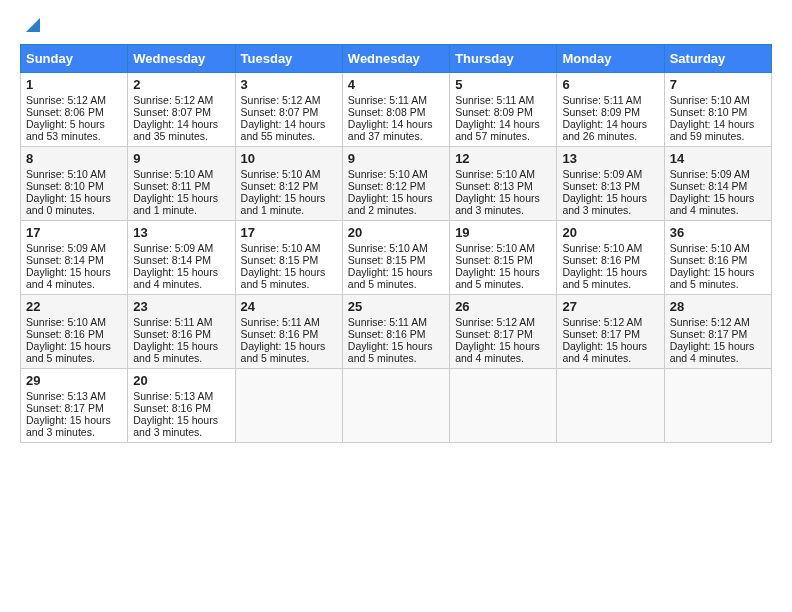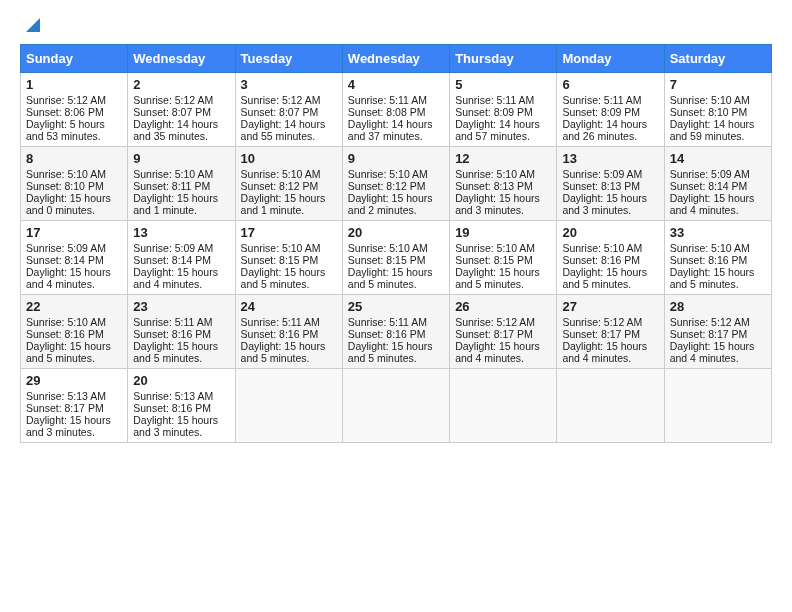--- a/index.html
+++ b/index.html
@@ -221,21 +221,21 @@
         <span>Sunset: 8:15 PM</span><br>
         <span>Daylight: 15 hours and 5 minutes.</span>
       </td>
         <td>
         <span class="day-number">20</span>
         <span>Sunrise: 5:10 AM</span><br>
         <span>Sunset: 8:16 PM</span><br>
         <span>Daylight: 15 hours and 5 minutes.</span>
       </td>
         <td>
-        <span class="day-number">33</span>
+        <span class="day-number">36</span>
         <span>Sunrise: 5:10 AM</span><br>
         <span>Sunset: 8:16 PM</span><br>
         <span>Daylight: 15 hours and 5 minutes.</span>
       </td>
       </tr>
       <tr>
         <td>
         <span class="day-number">22</span>
         <span>Sunrise: 5:10 AM</span><br>
         <span>Sunset: 8:16 PM</span><br>

